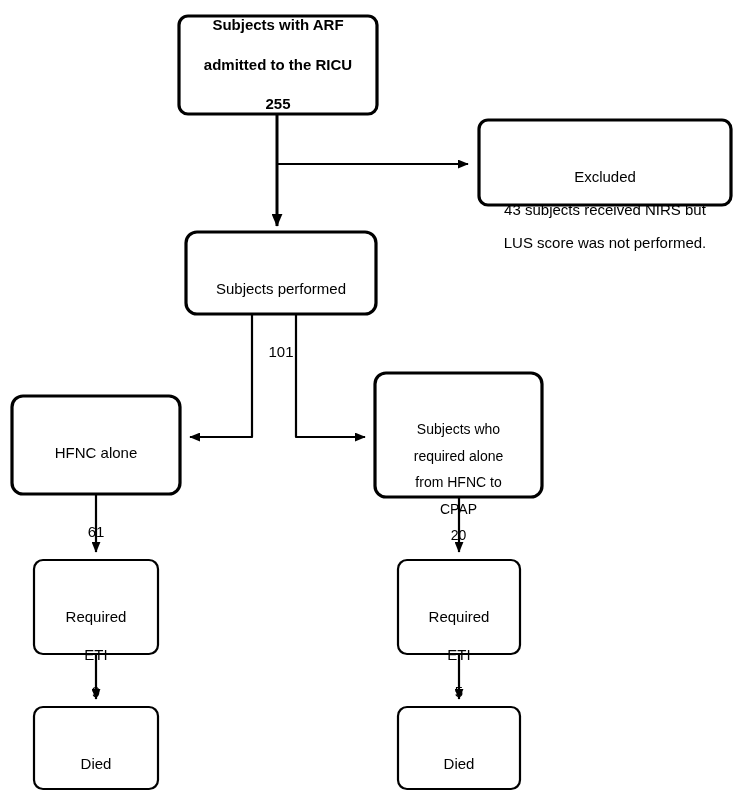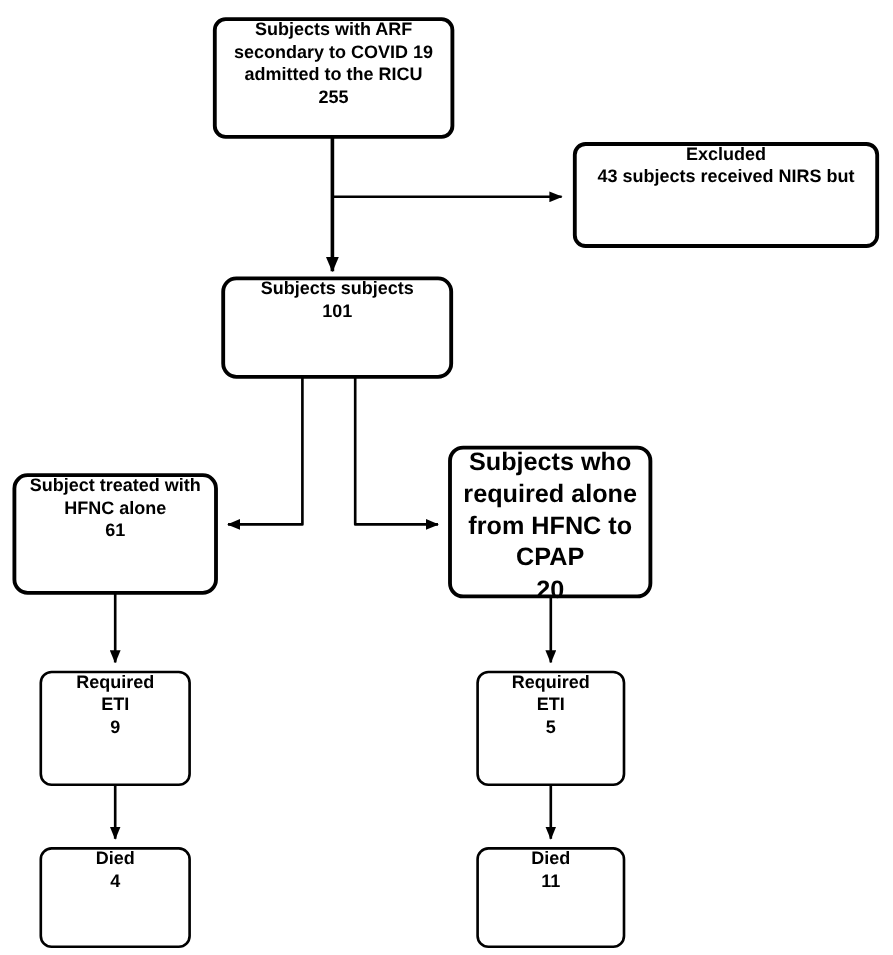--- a/index.html
+++ b/index.html
@@ -49,34 +49,34 @@
     stroke: #000000;
     stroke-width: 3.0;
     stroke-linecap: butt;
     stroke-linejoin: round;
   }
   .node-text {
     position: absolute;
     display: flex;
     flex-direction: column;
     align-items: center;
-    justify-content: flex-start;
+    justify-content: space-between;
     text-align: center;
     color: #000000;
     font-family: "Liberation Sans", sans-serif;
     line-height: 1.26;
     pointer-events: none;
     box-sizing: border-box;
   }
   .node-text .tline {
     display: block;
     white-space: pre;
   }
   .weight-bold { font-weight: 700; }
-  .weight-normal { font-weight: 700; }
+  .weight-normal { font-weight: 400; margin-top: 48px; }
 </style>
 </head>
 <body>
 
 <div id="flowchart-root">
 
   <svg id="flow-svg" viewBox="0 0 744 796" xmlns="http://www.w3.org/2000/svg">
     <defs>
       <marker id="arrowhead" markerWidth="11" markerHeight="9" refX="10.2" refY="4.5" orient="auto" markerUnits="userSpaceOnUse">
         <path d="M0,0 L11,4.5 L0,9 z" fill="#000000"></path>
@@ -116,42 +116,41 @@
 
     <path class="conn-line" d="M96,654 L96,699" marker-end="url(#arrowhead)"></path>
 
     <path class="conn-line" d="M459,497 L459,552" marker-end="url(#arrowhead)"></path>
 
     <path class="conn-line" d="M459,654 L459,699" marker-end="url(#arrowhead)"></path>
   </svg>
 
   <div class="node-text weight-bold" style="left:179px; top:16px; width:198px; height:98px; font-size:15px;">
     <span class="tline">Subjects with ARF</span>
-    <span class="tline">secondary to COVID 19</span>
     <span class="tline">admitted to the RICU</span>
     <span class="tline">255</span>
   </div>
 
   <div class="node-text weight-normal" style="left:479px; top:120px; width:252px; height:85px; font-size:15px;">
     <span class="tline">Excluded</span>
     <span class="tline">43 subjects received NIRS but</span>
+    <span class="tline">LUS score was not performed.</span>
   </div>
 
   <div class="node-text weight-normal" style="left:186px; top:232px; width:190px; height:82px; font-size:15px;">
-    <span class="tline">Subjects subjects</span>
+    <span class="tline">Subjects performed</span>
     <span class="tline">101</span>
   </div>
 
   <div class="node-text weight-normal" style="left:12px; top:396px; width:168px; height:98px; font-size:15px;">
-    <span class="tline">Subject treated with</span>
     <span class="tline">HFNC alone</span>
     <span class="tline">61</span>
   </div>
 
-  <div class="node-text weight-normal" style="left:375px; top:373px; width:167px; height:124px; font-size:21px;">
+  <div class="node-text weight-normal" style="left:375px; top:373px; width:167px; height:124px; font-size:14px;">
     <span class="tline">Subjects who</span>
     <span class="tline">required alone</span>
     <span class="tline">from HFNC to</span>
     <span class="tline">CPAP</span>
     <span class="tline">20</span>
   </div>
 
   <div class="node-text weight-normal" style="left:34px; top:560px; width:124px; height:94px; font-size:15px;">
     <span class="tline">Required</span>
     <span class="tline">ETI</span>

